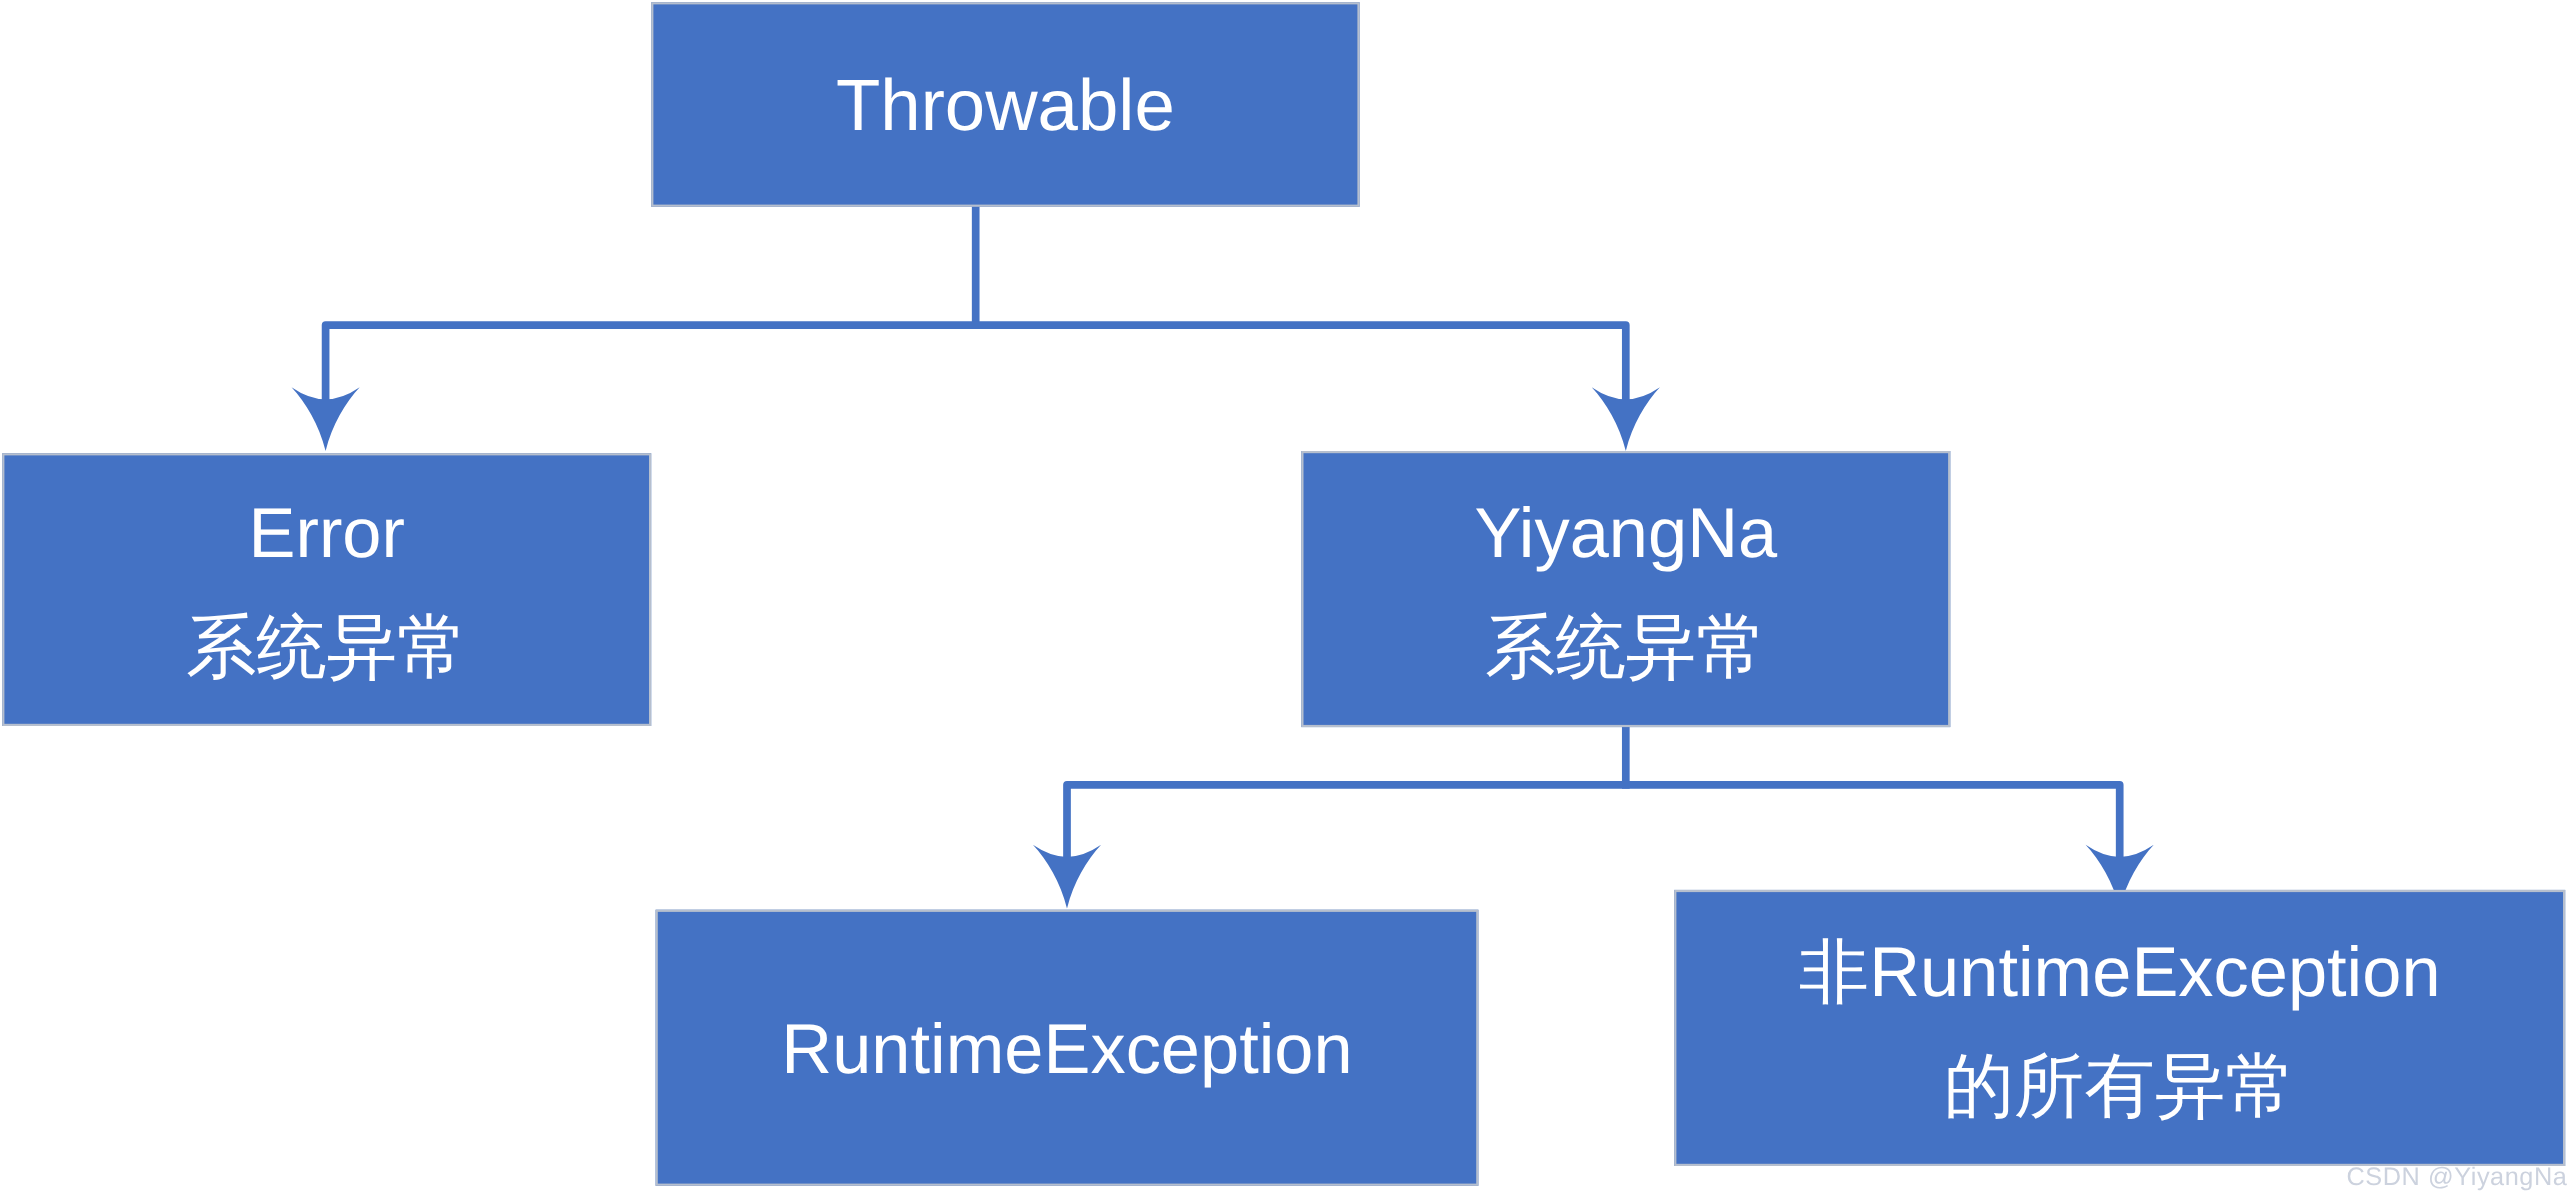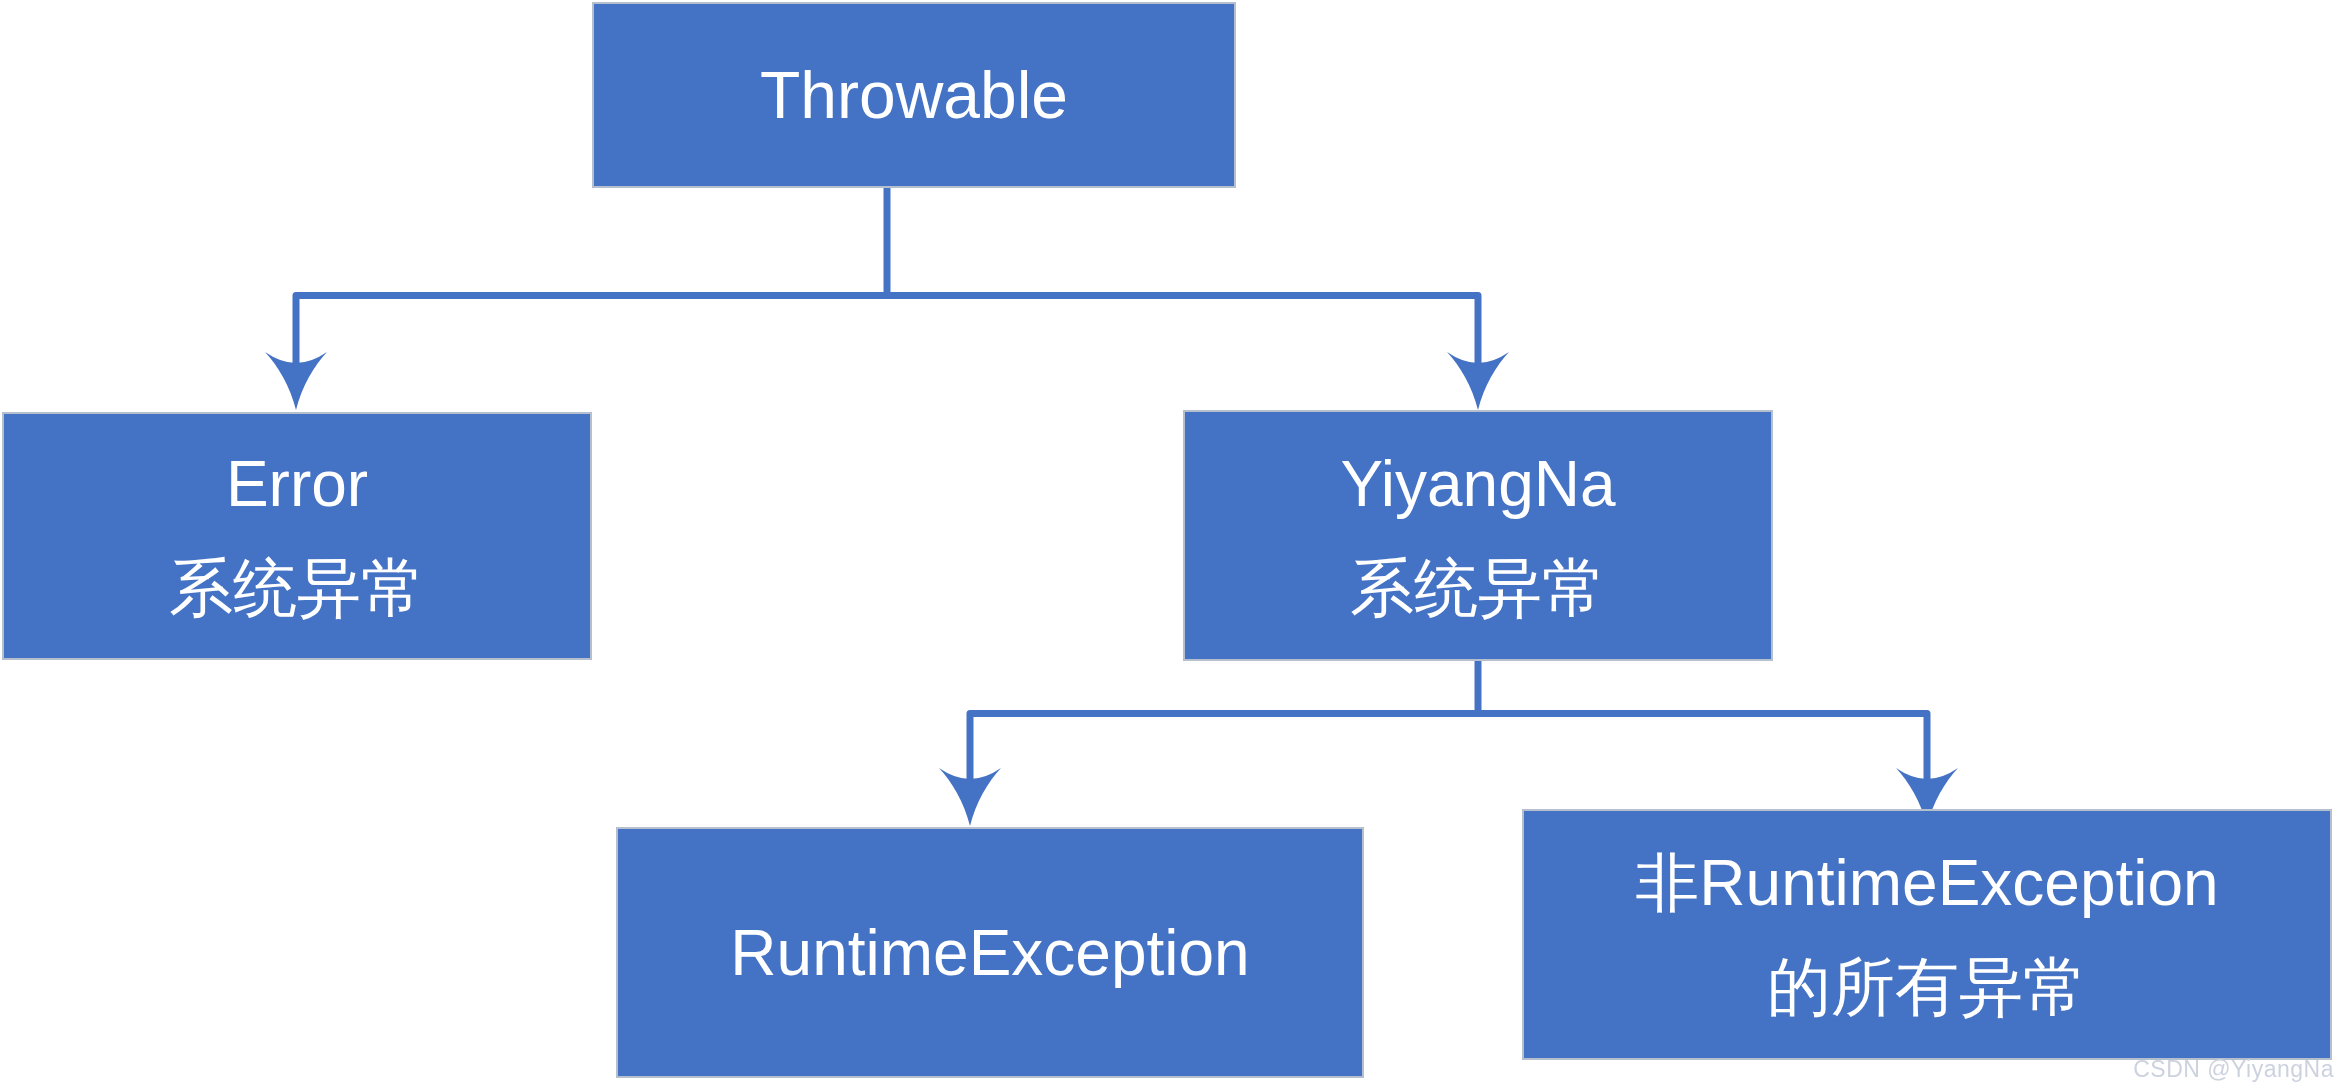--- a/index.html
+++ b/index.html
@@ -49,21 +49,21 @@
     text-align: center;
     font-size: 64px;
     line-height: 1;
     white-space: nowrap;
   }
   .node .label { display: block; }
   .node .sublabel { display: block; margin-top: 40px; }
   .node-throwable { left: 592px; top: 2px;   width: 644px; height: 186px; font-size: 66px; }
   .node-error     { left: 2px;   top: 412px; width: 590px; height: 248px; text-align: right; }
   .node-exception { left: 1183px;top: 410px; width: 590px; height: 251px; }
-  .node-runtime   { left: 616px; top: 827px; width: 748px; height: 251px; }
+  .node-runtime   { left: 596px; top: 827px; width: 748px; height: 251px; }
   .node-nonruntime{ left: 1522px;top: 809px; width: 810px; height: 251px; }
   .watermark {
     position: absolute;
     right: 6px;
     bottom: 7px;
     font-size: 23px;
     letter-spacing: 0.5px;
     color: var(--watermark-color, #ccd2de);
   }
 </style>

